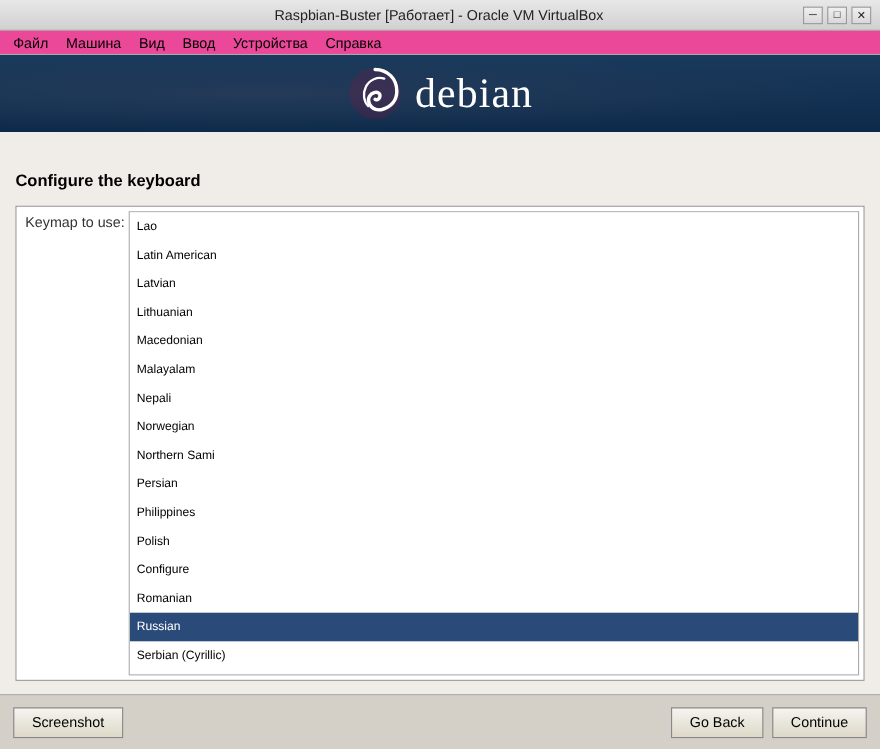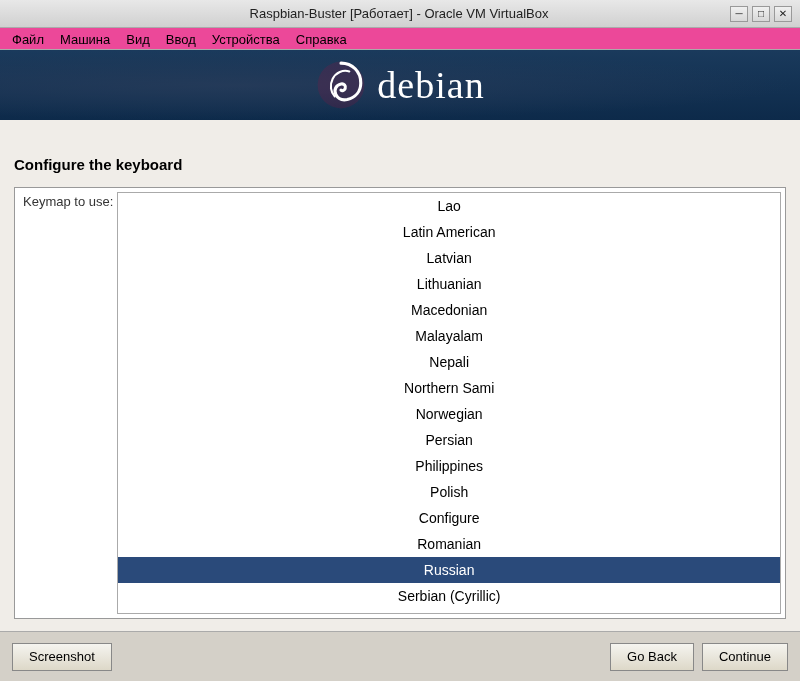--- a/index.html
+++ b/index.html
@@ -150,23 +150,22 @@
       font-size: 14px;
       background: white;
       scrollbar-width: thin;
     }
 
     .list-item {
       padding: 2px 6px;
       cursor: pointer;
       white-space: nowrap;
       color: #000;
-      font-size: 14px;
+      font-size: 11px;
       line-height: 22px;
-      text-align: center;
     }
     .list-item.selected {
       background: #2a4a7a;
       color: white;
     }
 
     
     .listbox::-webkit-scrollbar {
       width: 16px;
     }
@@ -246,22 +245,22 @@
     <div class="keymap-label">Keymap to use:</div>
     <div class="listbox-container">
       <div class="listbox" id="keyboard-list">
       <div class="list-item">Lao</div>
           <div class="list-item">Latin American</div>
           <div class="list-item">Latvian</div>
           <div class="list-item">Lithuanian</div>
           <div class="list-item">Macedonian</div>
           <div class="list-item">Malayalam</div>
           <div class="list-item">Nepali</div>
+          <div class="list-item">Norwegian</div>
           <div class="list-item">Northern Sami</div>
-          <div class="list-item">Norwegian</div>
           <div class="list-item">Persian</div>
           <div class="list-item">Philippines</div>
           <div class="list-item">Polish</div>
           <div class="list-item">Configure</div>
           <div class="list-item">Romanian</div>
           <div class="list-item selected">Russian</div>
           <div class="list-item">Serbian (Cyrillic)</div>
         </div>
     </div>
   </div>

